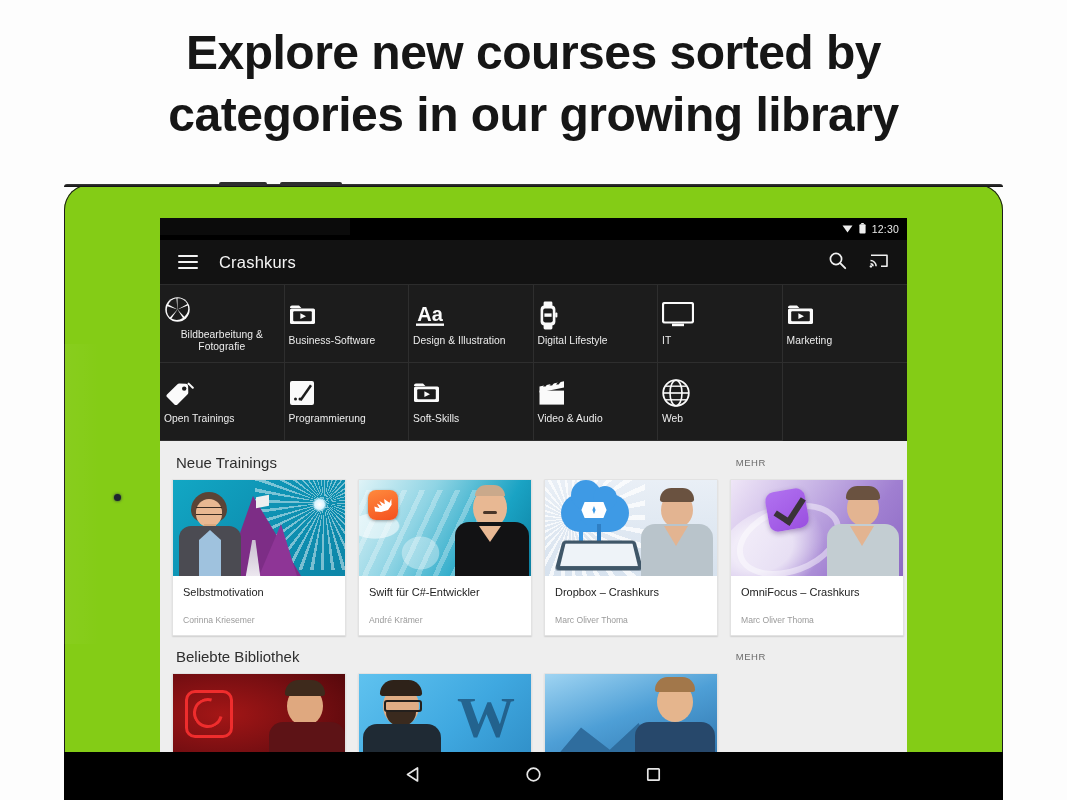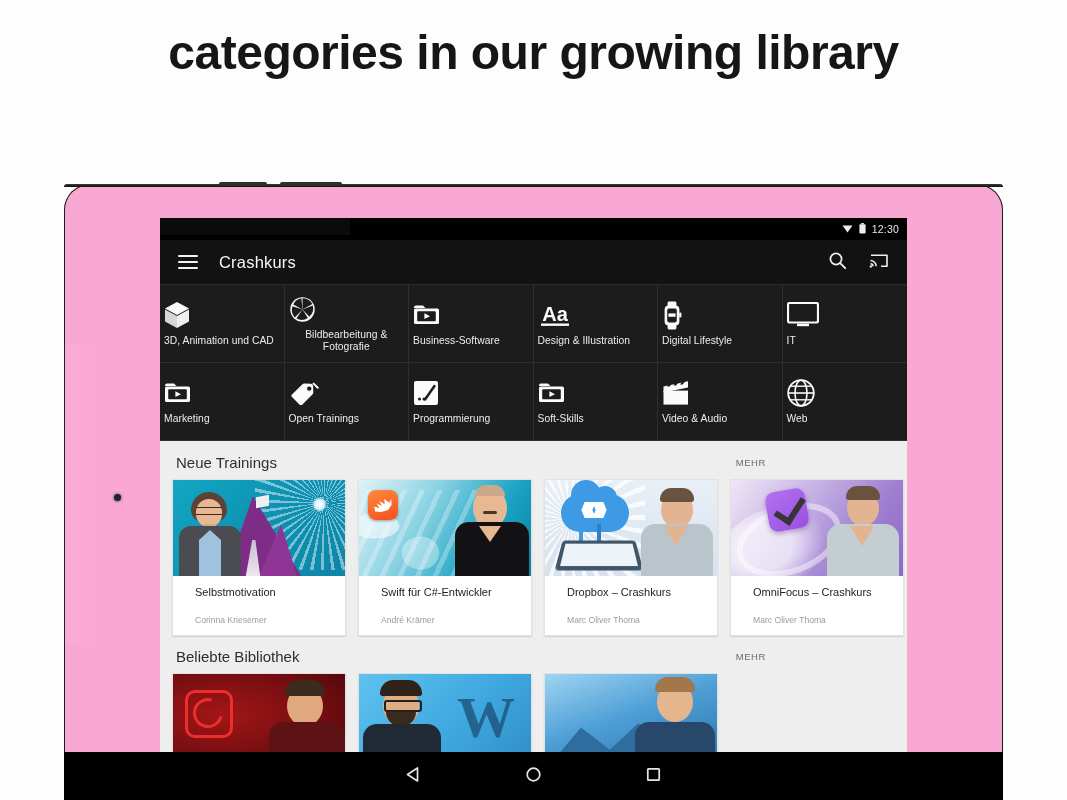--- a/index.html
+++ b/index.html
@@ -20,21 +20,21 @@
     font-weight:700;
     line-height:62px;
     letter-spacing:-0.5px;
   }
   #headline .hl-line{display:block;}
 
   
   #tablet{
     position:absolute;left:64px;top:184px;
     width:939px;height:616px;
-    background:#f9a8d4;
+    background:#84cc16;
     border-radius:26px 26px 0 0;
     box-shadow:0 0 0 1px #1c1c1c inset;
   }
   #tablet-topedge{
     position:absolute;left:0;top:0;width:939px;height:3px;
     background:linear-gradient(to bottom,#3a3a3a,#101010);
     border-radius:26px 26px 0 0;
   }
   .topbtn{
     position:absolute;top:-2px;height:4px;
@@ -131,21 +131,21 @@
   }
   .card{
     width:172px;background:#fff;
     border:1px solid #e2e2e2;
     border-radius:1px;
     box-shadow:0 1px 1.5px rgba(0,0,0,.13);
     overflow:hidden;cursor:pointer;
     flex:0 0 auto;
   }
   .card-thumb{height:96px;width:172px;position:relative;overflow:hidden;}
-  .card-body{padding:9px 10px 10px 22px;}
+  .card-body{padding:9px 10px 10px 10px;}
   .card-title{font-size:11px;color:#222;line-height:14px;}
   .card-author{font-size:8.6px;color:#9b9b9b;margin-top:16px;}
 
   
   .th{position:absolute;inset:0;}
   
   .th-selbst{background:linear-gradient(135deg,#12a7c4 0%,#0e93b4 45%,#0d86a8 100%);}
   .th-selbst .rays{
     position:absolute;right:-6px;top:-6px;width:96px;height:96px;
     background:repeating-conic-gradient(from 0deg at 72% 30%,
@@ -322,20 +322,21 @@
   #navbar{
     position:absolute;left:0;bottom:0;width:939px;height:48px;
     background:#000;display:flex;align-items:center;justify-content:center;gap:0;
   }
   .nav-btn{width:120px;display:flex;align-items:center;justify-content:center;cursor:pointer;}
 </style>
 </head>
 <body>
 
 <div id="headline">
+  <span class="hl-line">Explore new courses sorted by</span>
   <span class="hl-line">categories in our growing library</span>
 </div>
 
 <div id="tablet">
   <div id="tablet-topedge"></div>
   <div class="topbtn" id="topbtn1"></div>
   <div class="topbtn" id="topbtn2"></div>
   <div id="camera-dot"></div>
   <div id="bezel-sheen"></div>
 
@@ -379,30 +380,20 @@
             <path d="M1.5 8.6a5.6 5.6 0 0 1 5.6 5.6" fill="none" stroke="#f0f0f0" stroke-width="1.5"></path>
             <path d="M1.5 11.8a2.5 2.5 0 0 1 2.5 2.5" fill="none" stroke="#f0f0f0" stroke-width="1.5"></path>
             <circle cx="1.9" cy="14.4" r="1.2" fill="#f0f0f0"></circle>
           </svg>
         </span>
       </div>
     </div>
 
     <div id="catgrid">
 
-      <div class="cat-cell">
-        <div class="cat-icon">
-          <svg width="26" height="28" viewBox="0 0 26 28">
-            <polygon points="13,1 25,7.5 13,14 1,7.5" fill="#fafafa"></polygon>
-            <polygon points="1,8.6 13,15.1 13,27 1,20.5" fill="#d7d7d7"></polygon>
-            <polygon points="25,8.6 13,15.1 13,27 25,20.5" fill="#efefef"></polygon>
-          </svg>
-        </div>
-        <div class="cat-label">3D, Animation und CAD</div>
-      </div>
 
       <div class="cat-cell">
         <div class="cat-icon">
           <svg width="27" height="27" viewBox="0 0 27 27">
             <circle cx="13.5" cy="13.5" r="12.2" fill="#fafafa"></circle>
             <path d="M13.5 2.2a11.3 11.3 0 0 1 9.9 5.8L13.5 13.5z" fill="#1c1c1c"></path>
             <path d="M23.8 9.6a11.3 11.3 0 0 1-3.4 11.1L13.5 13.5z" fill="#1c1c1c"></path>
             <path d="M18.9 21.9a11.3 11.3 0 0 1-11.5.7L13.5 13.5z" fill="#1c1c1c"></path>
             <path d="M5.9 21.5A11.3 11.3 0 0 1 3.4 10.2L13.5 13.5z" fill="#1c1c1c"></path>
             <path d="M4.3 8.4A11.3 11.3 0 0 1 12.4 2.3L13.5 13.5z" fill="#1c1c1c"></path>

